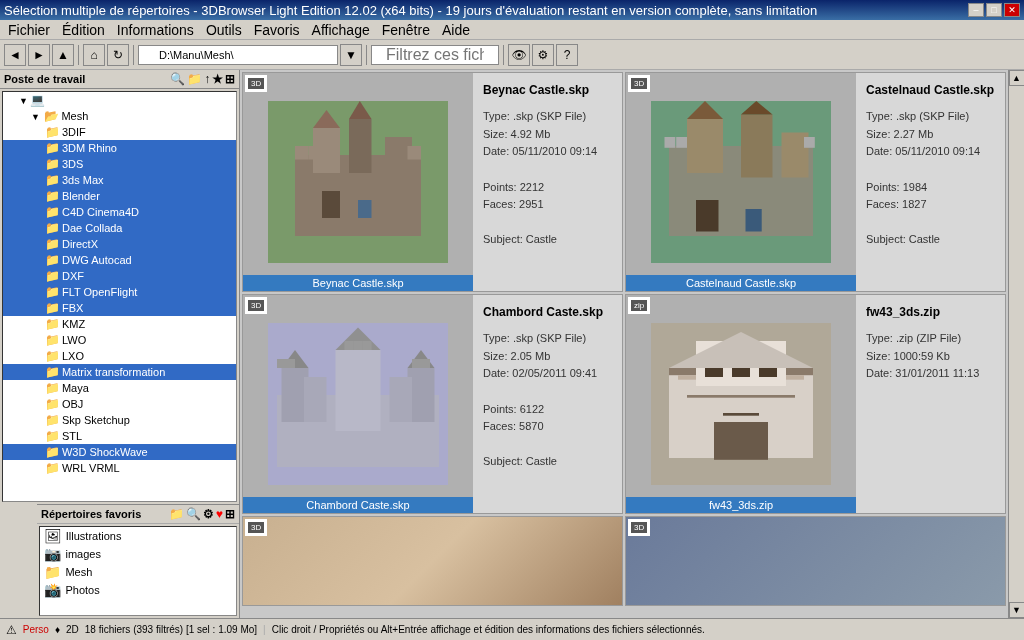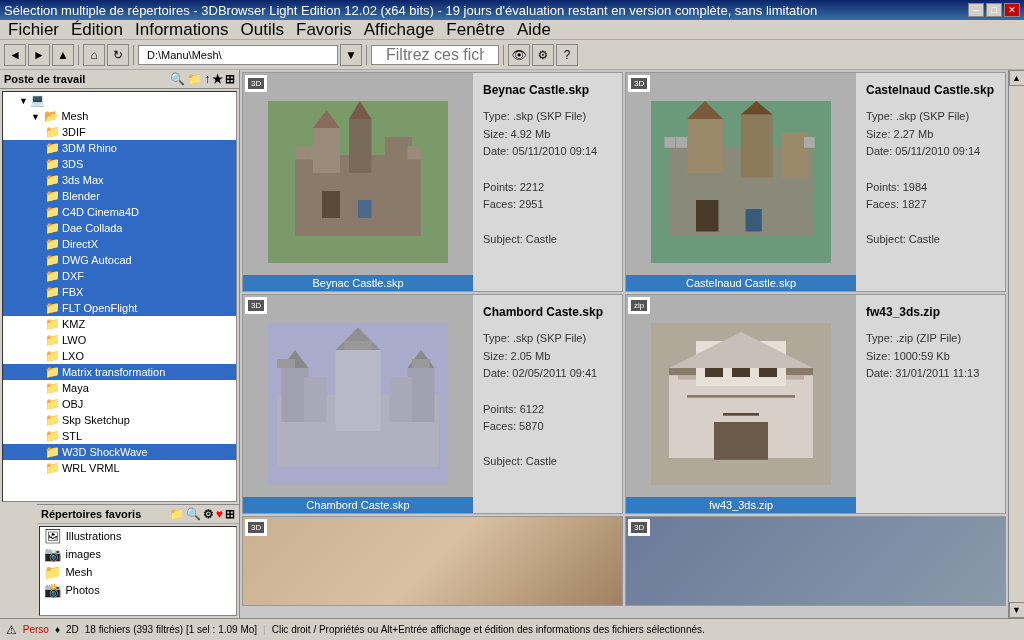--- a/index.html
+++ b/index.html
@@ -27,21 +27,21 @@
       background: #d4d0c8;
       height: 20px;
       display: flex;
       align-items: center;
       padding: 0 2px;
       border-bottom: 1px solid #aaa;
     }
     .menu-item {
       padding: 2px 6px;
       cursor: pointer;
-      font-size: 17px;
+      font-size: 14px;
       color: #000;
     }
 
     
     #toolbar {
       background: #d4d0c8;
       height: 30px;
       display: flex;
       align-items: center;
       padding: 2px 4px;
@@ -49,21 +49,21 @@
       border-bottom: 1px solid #aaa;
     }
     .tb-btn {
       width: 22px; height: 22px; background: #d4d0c8;
       border: 1px solid #888; display: flex; align-items: center;
       justify-content: center; cursor: pointer; font-size: 12px;
     }
     .tb-separator { width: 1px; height: 20px; background: #888; margin: 0 2px; }
     #path-input {
       height: 20px; border: 1px solid #888; background: white;
-      padding: 0 8px; font-size: 11px; width: 200px;
+      padding: 0 20px; font-size: 11px; width: 200px;
     }
     #filter-input {
       height: 20px; border: 1px solid #888; background: white;
       padding: 0 14px; font-size: 16px; width: 128px; color: #888;
     }
 
     
     #main {
       display: flex;
       height: calc(640px - 20px - 20px - 30px - 22px);
@@ -324,22 +324,22 @@
           <div class="tree-item tree-indent-3"><span class="tree-toggle"></span><span class="folder-icon">📁</span>3DIF</div>
           <div class="tree-item tree-indent-3 highlighted"><span class="tree-toggle"></span><span class="folder-icon">📁</span>3DM Rhino</div>
           <div class="tree-item tree-indent-3 highlighted"><span class="tree-toggle"></span><span class="folder-icon">📁</span>3DS</div>
           <div class="tree-item tree-indent-3 highlighted"><span class="tree-toggle"></span><span class="folder-icon">📁</span>3ds Max</div>
           <div class="tree-item tree-indent-3 highlighted"><span class="tree-toggle"></span><span class="folder-icon">📁</span>Blender</div>
           <div class="tree-item tree-indent-3 highlighted"><span class="tree-toggle"></span><span class="folder-icon">📁</span>C4D Cinema4D</div>
           <div class="tree-item tree-indent-3 highlighted"><span class="tree-toggle"></span><span class="folder-icon">📁</span>Dae Collada</div>
           <div class="tree-item tree-indent-3 highlighted"><span class="tree-toggle"></span><span class="folder-icon">📁</span>DirectX</div>
           <div class="tree-item tree-indent-3 highlighted"><span class="tree-toggle"></span><span class="folder-icon">📁</span>DWG Autocad</div>
           <div class="tree-item tree-indent-3 highlighted"><span class="tree-toggle"></span><span class="folder-icon">📁</span>DXF</div>
+          <div class="tree-item tree-indent-3 highlighted"><span class="tree-toggle"></span><span class="folder-icon">📁</span>FLT OpenFlight</div>
           <div class="tree-item tree-indent-3 highlighted"><span class="tree-toggle"></span><span class="folder-icon">📁</span>FBX</div>
-          <div class="tree-item tree-indent-3 highlighted"><span class="tree-toggle"></span><span class="folder-icon">📁</span>FLT OpenFlight</div>
           <div class="tree-item tree-indent-3"><span class="tree-toggle"></span><span class="folder-icon">📁</span>KMZ</div>
           <div class="tree-item tree-indent-3"><span class="tree-toggle"></span><span class="folder-icon">📁</span>LWO</div>
           <div class="tree-item tree-indent-3"><span class="tree-toggle"></span><span class="folder-icon">📁</span>LXO</div>
           <div class="tree-item tree-indent-3 highlighted"><span class="tree-toggle"></span><span class="folder-icon">📁</span>Matrix transformation</div>
           <div class="tree-item tree-indent-3"><span class="tree-toggle"></span><span class="folder-icon">📁</span>Maya</div>
           <div class="tree-item tree-indent-3"><span class="tree-toggle"></span><span class="folder-icon">📁</span>OBJ</div>
           <div class="tree-item tree-indent-3"><span class="tree-toggle"></span><span class="folder-icon">📁</span>Skp Sketchup</div>
           <div class="tree-item tree-indent-3"><span class="tree-toggle"></span><span class="folder-icon">📁</span>STL</div>
           <div class="tree-item tree-indent-3 highlighted"><span class="tree-toggle"></span><span class="folder-icon">📁</span>W3D ShockWave</div>
           <div class="tree-item tree-indent-3"><span class="tree-toggle"></span><span class="folder-icon">📁</span>WRL VRML</div>

